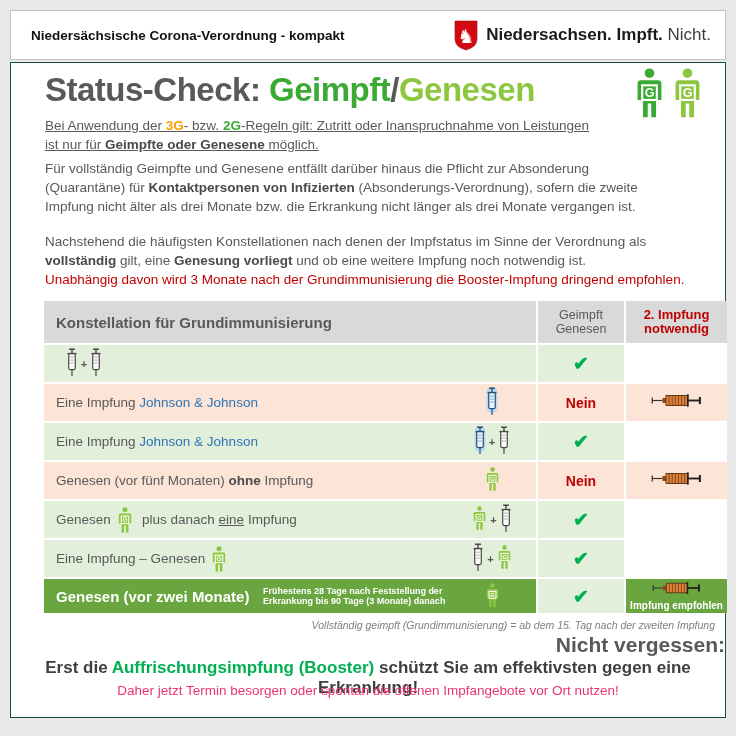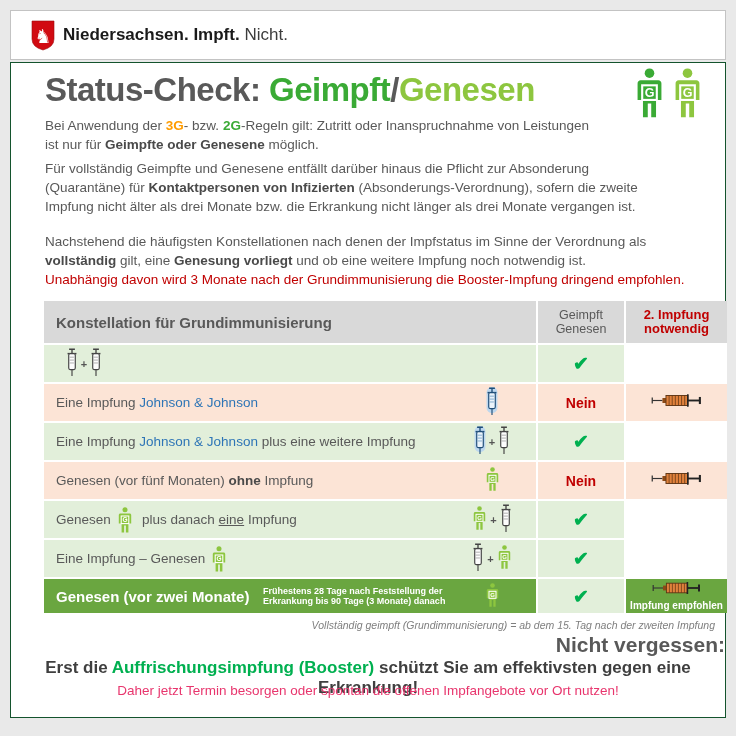--- a/index.html
+++ b/index.html
@@ -24,21 +24,21 @@
   .content{position:absolute;left:10px;top:62px;width:716px;height:656px;background:#fff;
     border:1px solid #14532d;}
 
   .page-title{position:absolute;left:34px;top:8px;font-size:33px;font-weight:bold;letter-spacing:-0.5px;}
   .t-gray{color:var(--text-gray);}
   .t-geimpft{color:var(--green-geimpft);}
   .t-genesen{color:var(--green-genesen);}
   .title-persons{position:absolute;right:22px;top:5px;display:flex;gap:7px;}
 
   .para{position:absolute;left:34px;width:660px;font-size:13.5px;line-height:19px;color:var(--text-gray);}
-  #p1{top:53px;} #p2{top:96px;} #p3{top:169px;}
+  #p1{top:53px;text-decoration:underline;} #p2{top:96px;} #p3{top:169px;}
   .s-bold{font-weight:bold;color:#4a4a4a;}
   .s-orange{font-weight:bold;color:var(--orange-3g);}
   .s-green2g{font-weight:bold;color:var(--green-geimpft);}
   .s-red{color:var(--red-accent);}
   .s-jj{font-weight:normal;color:var(--blue-jj);}
   .s-underline{text-decoration:underline;}
   .s-white-big{color:#fff;font-weight:bold;font-size:15px;white-space:nowrap;}
   .s-dark-bold{color:#3f3f3f;font-weight:bold;}
   .s-green-bold{color:var(--green-check);font-weight:bold;}
 
@@ -73,20 +73,21 @@
     font-size:21px;font-weight:bold;color:var(--text-gray);}
   .remember-line{position:absolute;left:0;top:595px;width:100%;text-align:center;font-size:17px;}
   .cta{position:absolute;left:0;top:620px;width:100%;text-align:center;font-size:13.5px;color:var(--pink-cta);}
   .footer{position:absolute;left:0;bottom:0;width:100%;height:19px;border-top:1px solid #c3c3c3;
     display:flex;align-items:center;justify-content:center;font-size:10px;color:#8a8a8a;}
 </style>
 </head>
 <body>
 
 <div class="header-box">
+  <span class="header-title">Niedersächsische Corona-Verordnung - kompakt</span>
   <div class="brand">
     <svg width="24" height="31" viewBox="0 0 24 31">
       <path d="M1,1 H23 V19 Q23,27 12,30 Q1,27 1,19 Z" fill="#d10a11" stroke="#9c0b0f" stroke-width="0.6"></path>
       <text x="12" y="22.5" text-anchor="middle" font-size="19" fill="#ffffff" font-family="DejaVu Sans, sans-serif">♞</text>
     </svg>
     <span class="brand-text"><span class="bb">Niedersachsen. Impft.</span><span class="bl"> Nicht.</span></span>
   </div>
 </div>
 
 <div class="content">
@@ -176,21 +177,21 @@
       <line x1="1.2" y1="7" x2="11" y2="7" stroke="#333" stroke-width="1.1"></line>
       <rect x="11" y="4.6" width="3.4" height="4.8" fill="#8c4a16"></rect>
       <rect x="14.4" y="2.2" width="21" height="9.6" fill="#e0813c" stroke="#5d3413" stroke-width="0.9"></rect>
       <path d="M17.4,2.2 V11.8 M20.4,2.2 V11.8 M23.4,2.2 V11.8 M26.4,2.2 V11.8 M29.4,2.2 V11.8 M32.4,2.2 V11.8" stroke="#5d3413" stroke-width="0.7"></path>
       <line x1="35.4" y1="1" x2="35.4" y2="13" stroke="#222" stroke-width="1.6"></line>
       <line x1="35.4" y1="7" x2="46.3" y2="7" stroke="#222" stroke-width="1.8"></line>
       <line x1="47" y1="3.6" x2="47" y2="10.4" stroke="#222" stroke-width="2"></line>
     </svg></span>
       </div>
       <div class="td c1 bg-green">
-        <span class="lbl"><span>Eine Impfung </span><span class="s-jj">Johnson &amp; Johnson</span><span> plus eine weitere Impfung</span></span>
+        <span class="lbl"><span>Eine Impfung </span><span class="s-jj">Johnson &amp; Johnson</span></span>
         <div class="iconbox">
           <span><svg width="12" height="29" viewBox="0 0 12 30">
       <rect x="0.4" y="0" width="11.2" height="27" rx="5.5" fill="#bdd7ee"></rect>
       <line x1="6" y1="22.3" x2="6" y2="29" stroke="#1f4e79" stroke-width="1.2"></line>
       <line x1="3" y1="1.3" x2="9" y2="1.3" stroke="#1f4e79" stroke-width="1.6"></line>
       <line x1="6" y1="1.3" x2="6" y2="5.8" stroke="#1f4e79" stroke-width="1.4"></line>
       <line x1="1.4" y1="5.8" x2="10.6" y2="5.8" stroke="#1f4e79" stroke-width="1.5"></line>
       <rect x="2.6" y="5.8" width="6.8" height="16.5" rx="1.5" fill="#eaf3fb" stroke="#1f4e79" stroke-width="1.2"></rect>
       <line x1="3.5" y1="9.5" x2="8" y2="9.5" stroke="#6b9bc3" stroke-width="0.8"></line>
       <line x1="3.5" y1="12.5" x2="8" y2="12.5" stroke="#6b9bc3" stroke-width="0.8"></line>

